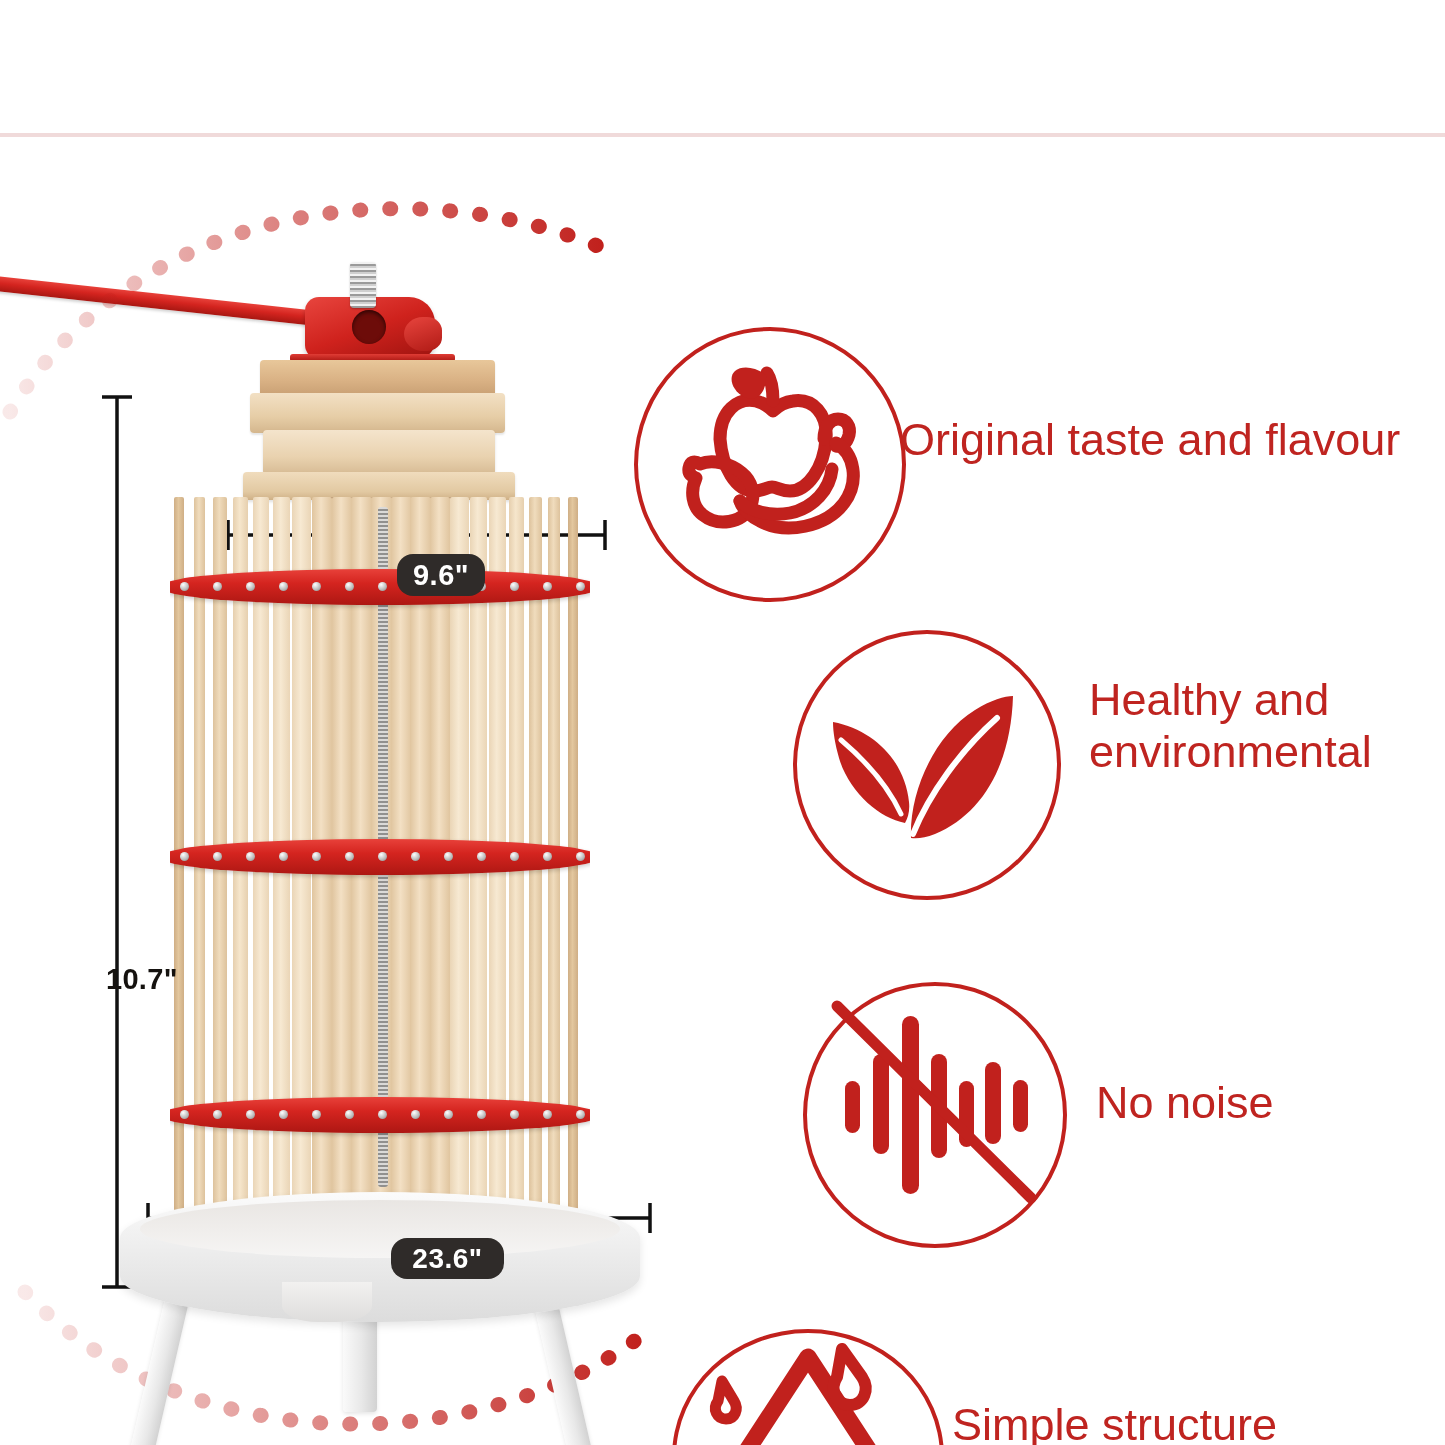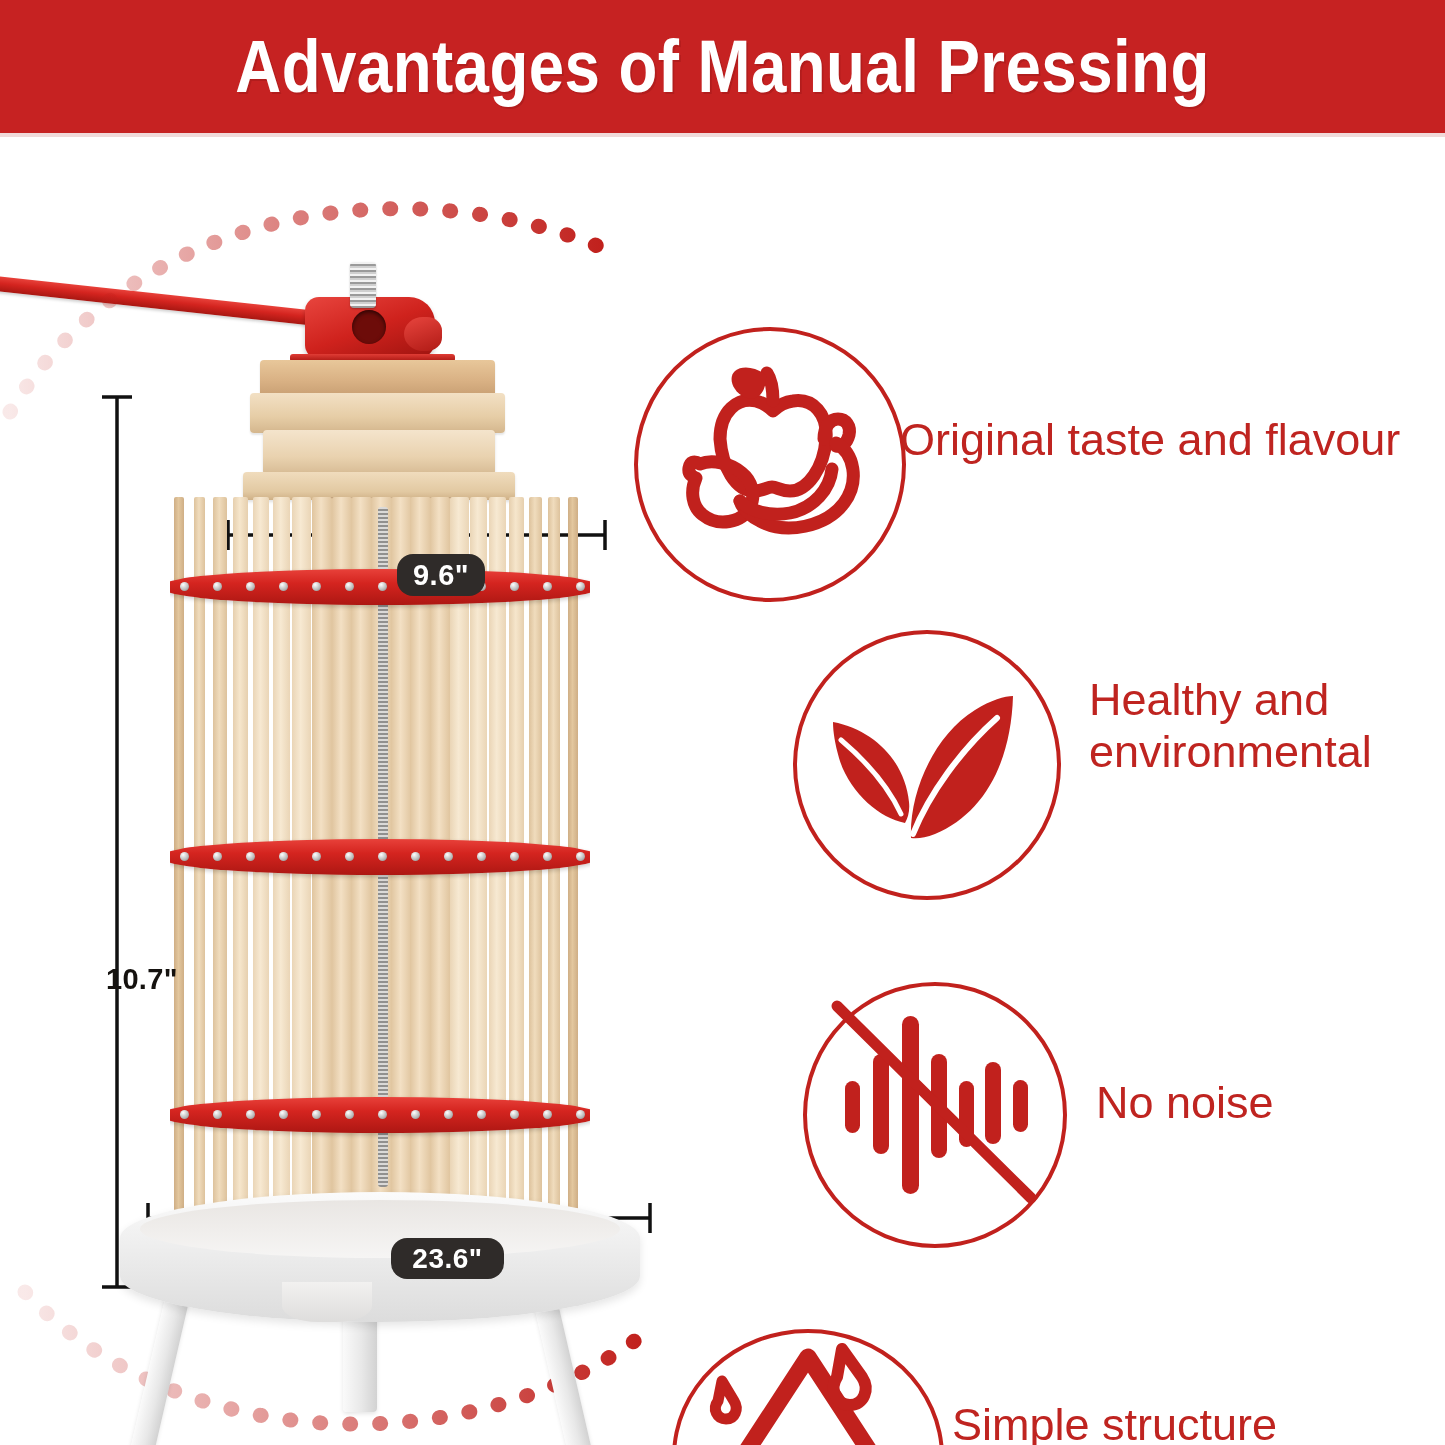--- a/index.html
+++ b/index.html
@@ -353,23 +353,20 @@
   .f4-circle { left: 672px; top: 1192px; width: 272px; height: 256px; }
   .f4-label  { left: 952px; top: 1262px; width: 420px; }
 
   .icon-svg { position: absolute; left: 0; top: 0; }
 </style>
 </head>
 <body>
 
 <div id="page">
 
-  <div class="header-banner">
-    <div class="header-title">Advantages of Manual Pressing</div>
-  </div>
   <div class="header-underline"></div>
 
   <div class="stage">
 
     <div class="product">
 
       <div class="handle-bar"></div>
       <div class="handle-hub"></div>
       <div class="handle-hub-hole"></div>
       <div class="handle-knob"></div>

